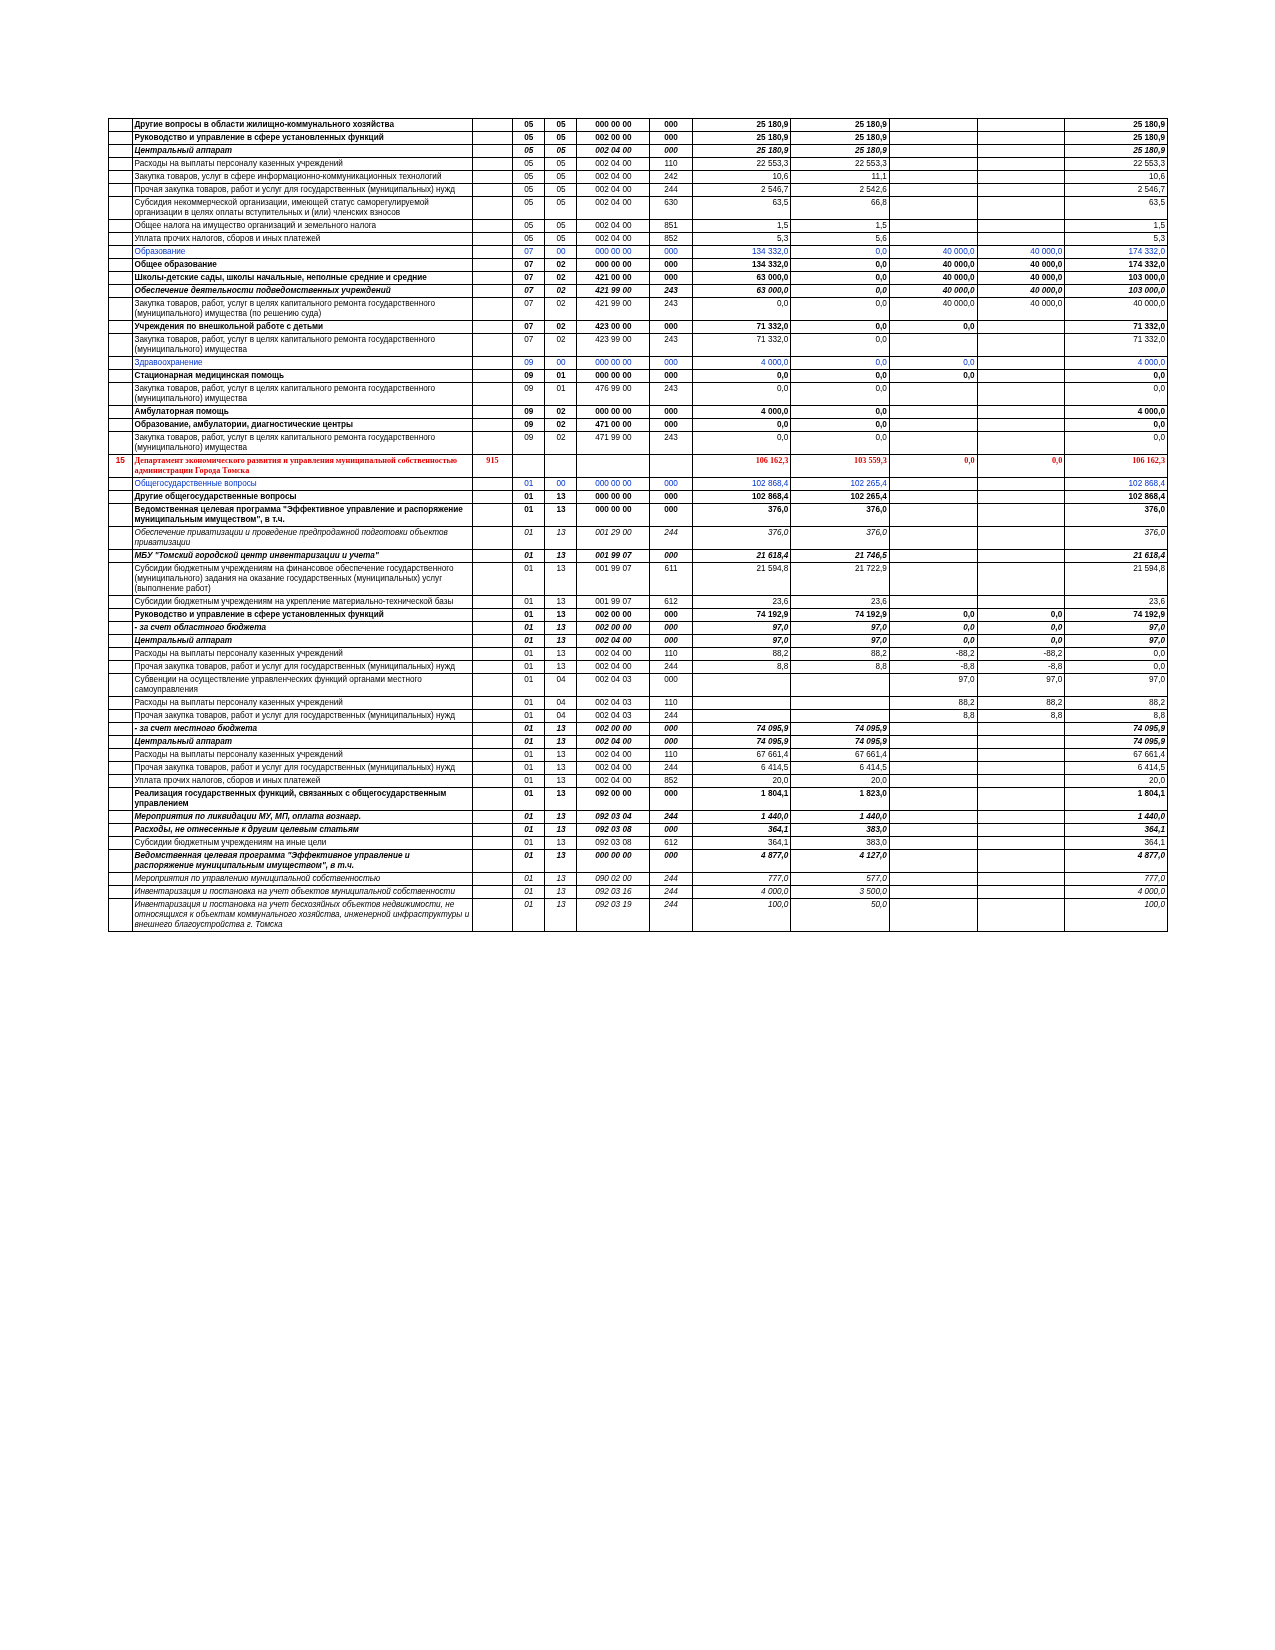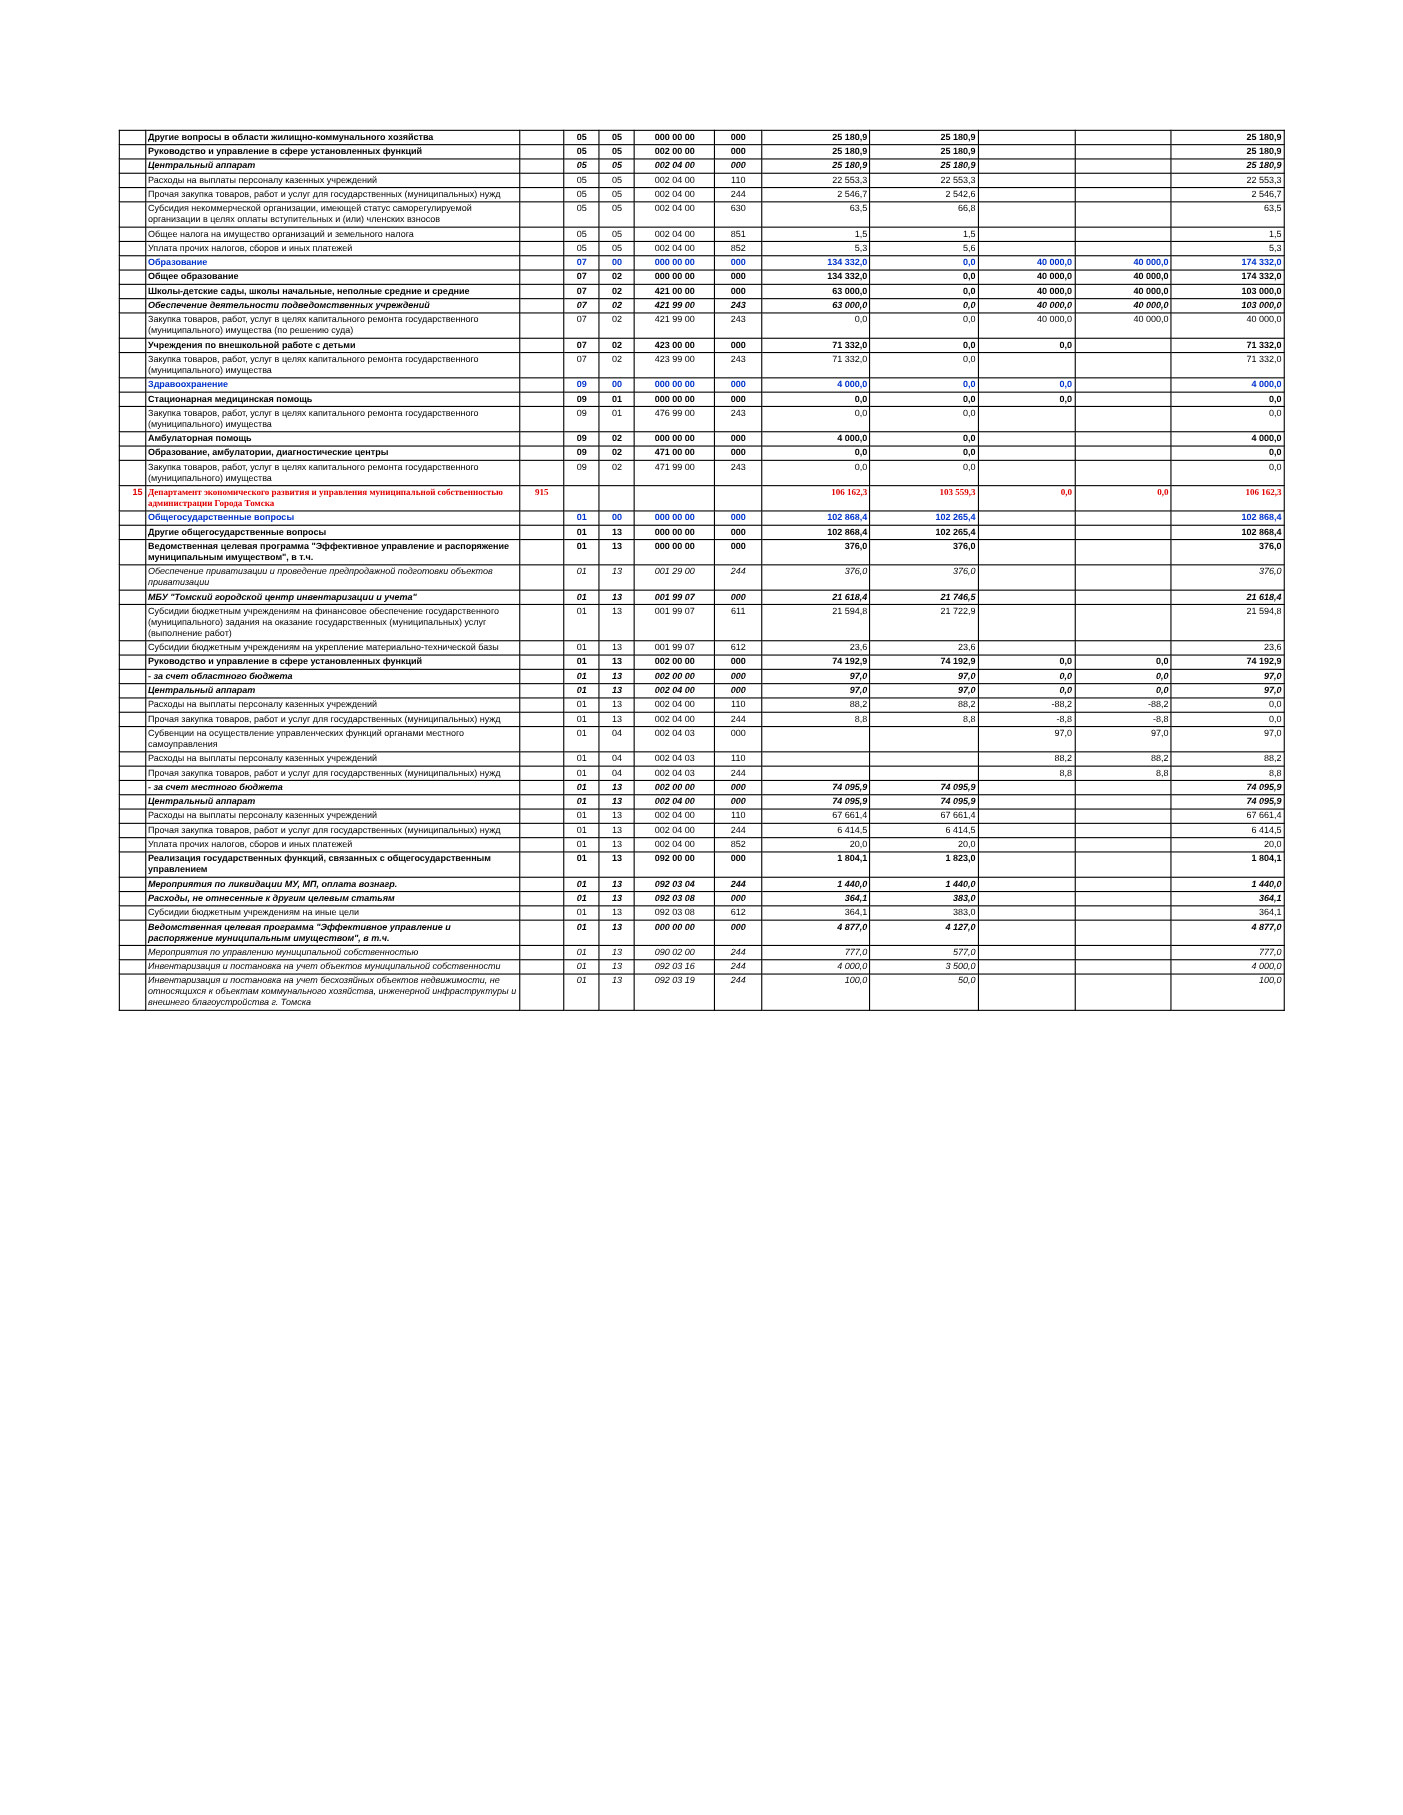--- a/index.html
+++ b/index.html
@@ -28,34 +28,34 @@
   col.c-razd{width:30px;}
   col.c-podr{width:30px;}
   col.c-csr{width:68px;}
   col.c-vr{width:40px;}
   col.c-s1{width:92px;}
   col.c-s2{width:92px;}
   col.c-s3{width:82px;}
   col.c-s4{width:82px;}
   col.c-s5{width:96px;}
 
-  td.num{text-align:right;font-weight:bold;font-size:11px;color:#e00000;}
+  td.num{text-align:center;font-weight:bold;font-size:11px;color:#e00000;}
   td.name{text-align:left;}
   td.code{text-align:center;}
   td.val{text-align:right;padding-right:4px;}
 
   
   .b{font-weight:bold;font-size:10px;}
   .bi{font-weight:bold;font-style:italic;font-size:9px;}
   .i{font-style:italic;font-size:8.6px;}
   .sm{font-size:8px;}
   .ind1{padding-left:8px;}
   .ind2{padding-left:14px;}
   .red{color:#e00000;font-weight:bold;font-size:10.5px;font-family:Liberation Serif, serif;}
-  .blue{color:#0033cc;font-weight:bold;font-size:10.5px;}
+  .blue{color:#0033cc;font-weight:normal;font-size:10.5px;}
   .redbox td{border-color:#e00000;}
 </style>
 </head>
 <body>
 
 <div class="page">
   <table class="budget">
     <colgroup>
       <col class="c-num">
         <col class="c-name">
@@ -122,20 +122,34 @@
           <td class="code sm ind1">002 04 00</td>
           <td class="code sm ind1">110</td>
           <td class="val sm ind1">22 553,3</td>
           <td class="val sm ind1">22 553,3</td>
           <td class="val sm ind1"></td>
           <td class="val sm ind1"></td>
           <td class="val sm ind1">22 553,3</td>
         </tr>
         <tr>
           <td class="num"></td>
+          <td class="name sm ind1">Закупка товаров, услуг в сфере информационно-коммуникационных технологий</td>
+          <td class="code "></td>
+          <td class="code sm ind1">05</td>
+          <td class="code sm ind1">05</td>
+          <td class="code sm ind1">002 04 00</td>
+          <td class="code sm ind1">242</td>
+          <td class="val sm ind1">10,6</td>
+          <td class="val sm ind1">11,1</td>
+          <td class="val sm ind1"></td>
+          <td class="val sm ind1"></td>
+          <td class="val sm ind1">10,6</td>
+        </tr>
+        <tr>
+          <td class="num"></td>
           <td class="name sm ind1">Прочая закупка товаров, работ и услуг для государственных (муниципальных) нужд</td>
           <td class="code "></td>
           <td class="code sm ind1">05</td>
           <td class="code sm ind1">05</td>
           <td class="code sm ind1">002 04 00</td>
           <td class="code sm ind1">244</td>
           <td class="val sm ind1">2 546,7</td>
           <td class="val sm ind1">2 542,6</td>
           <td class="val sm ind1"></td>
           <td class="val sm ind1"></td>

